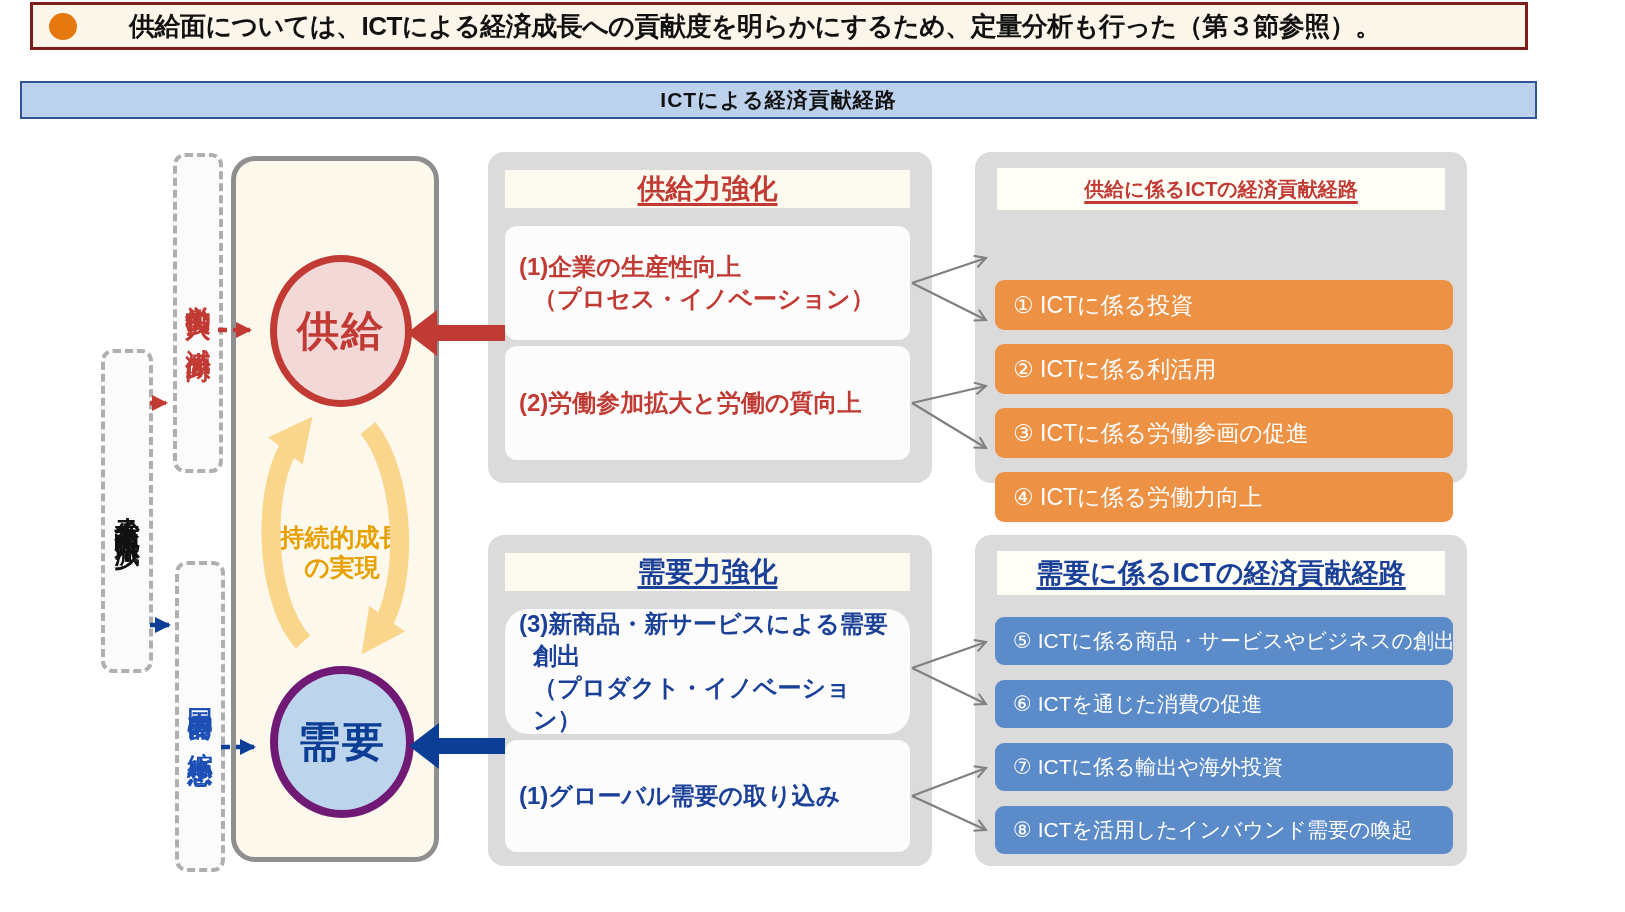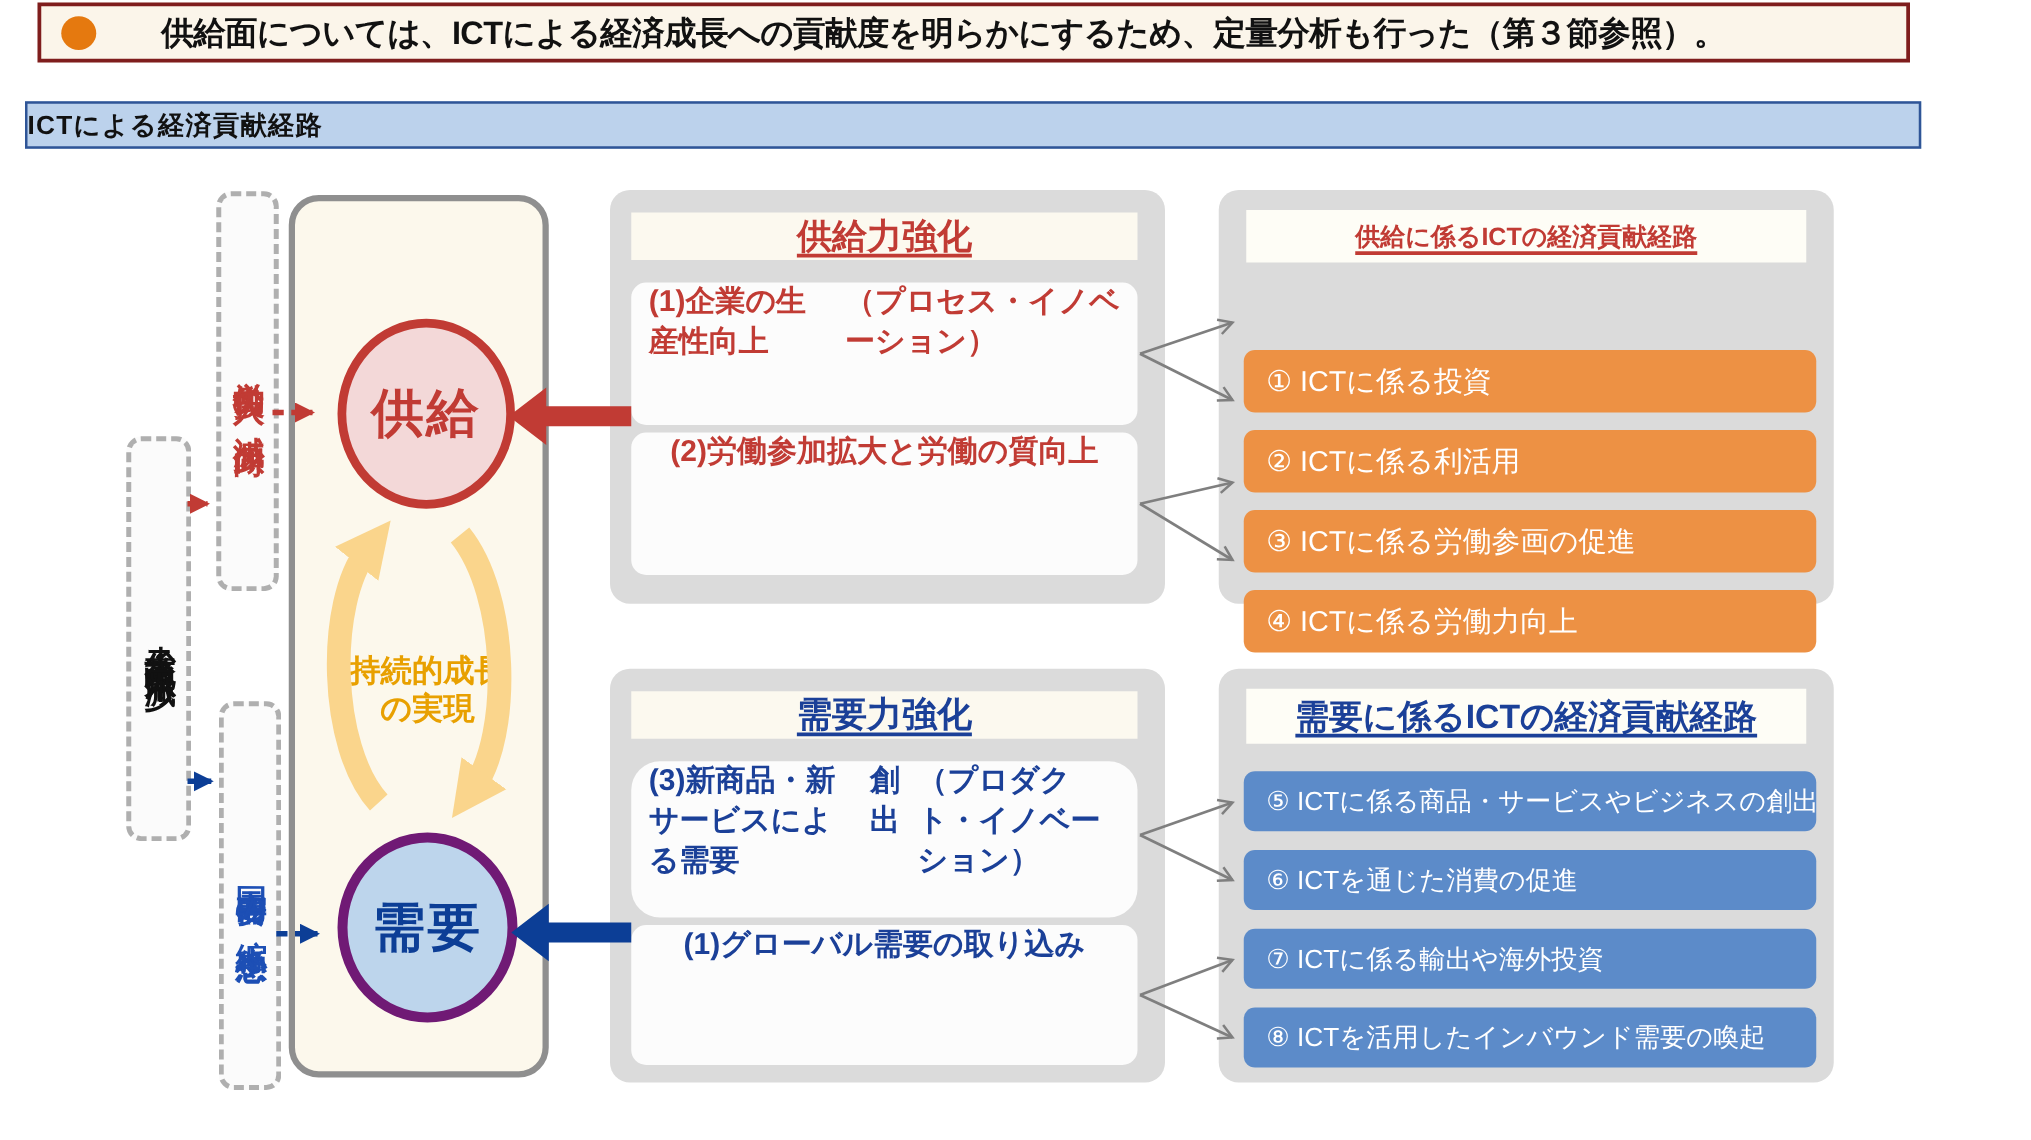--- a/index.html
+++ b/index.html
@@ -21,21 +21,21 @@
   }
   #notice-text{
     margin-left:52px;font-size:26px;font-weight:bold;color:#111111;
     white-space:nowrap;letter-spacing:-0.5px;
   }
 
   
   #title-bar{
     left:20px;top:81px;width:1513px;height:34px;
     background:#BCD2EC;border:2px solid #2F5597;
-    display:flex;align-items:center;
+    display:flex;align-items:center;justify-content:center;
   }
   #title-text{font-size:21px;font-weight:bold;color:#111111;letter-spacing:1px;}
 
   
   .vbox{
     border:4px dashed #AFAFAF;border-radius:12px;background:#FBFBFB;
     display:flex;align-items:center;justify-content:center;
   }
   .vtext{
     writing-mode:vertical-rl;text-orientation:upright;
@@ -77,21 +77,21 @@
   }
   .strip span{text-decoration:underline;text-decoration-thickness:2.5px;text-underline-offset:5px;}
   #supply-strip{left:505px;top:170px;width:405px;height:38px;background:#FCF9EF;font-size:28px;color:#C13B34;}
   #demand-strip{left:505px;top:553px;width:405px;height:38px;background:#FCF9EF;font-size:28px;color:#1B4098;}
   #supply-paths-strip{left:997px;top:168px;width:448px;height:42px;background:#FEFDF6;font-size:20px;color:#C13B34;}
   #demand-paths-strip{left:997px;top:551px;width:448px;height:44px;background:#FEFDF6;font-size:27px;color:#1B4098;}
 
   
   .wbox{
     background:#FCFCFC;border-radius:12px;
-    display:flex;flex-direction:row;justify-content:center;
+    display:flex;flex-direction:column;justify-content:center;
     padding:0 14px;box-sizing:border-box;
     font-size:24px;font-weight:bold;line-height:32px;
   }
   .wbox .cont{padding-left:14px;}
   .wbox.red{color:#C13B34;}
   .wbox.blue{color:#1B4098;}
   #supply-item-1{left:505px;top:226px;width:405px;height:114px;}
   #supply-item-2{left:505px;top:346px;width:405px;height:114px;}
   #demand-item-3{left:505px;top:609px;width:405px;height:125px;border-radius:23px;}
   #demand-item-4{left:505px;top:740px;width:405px;height:112px;}

